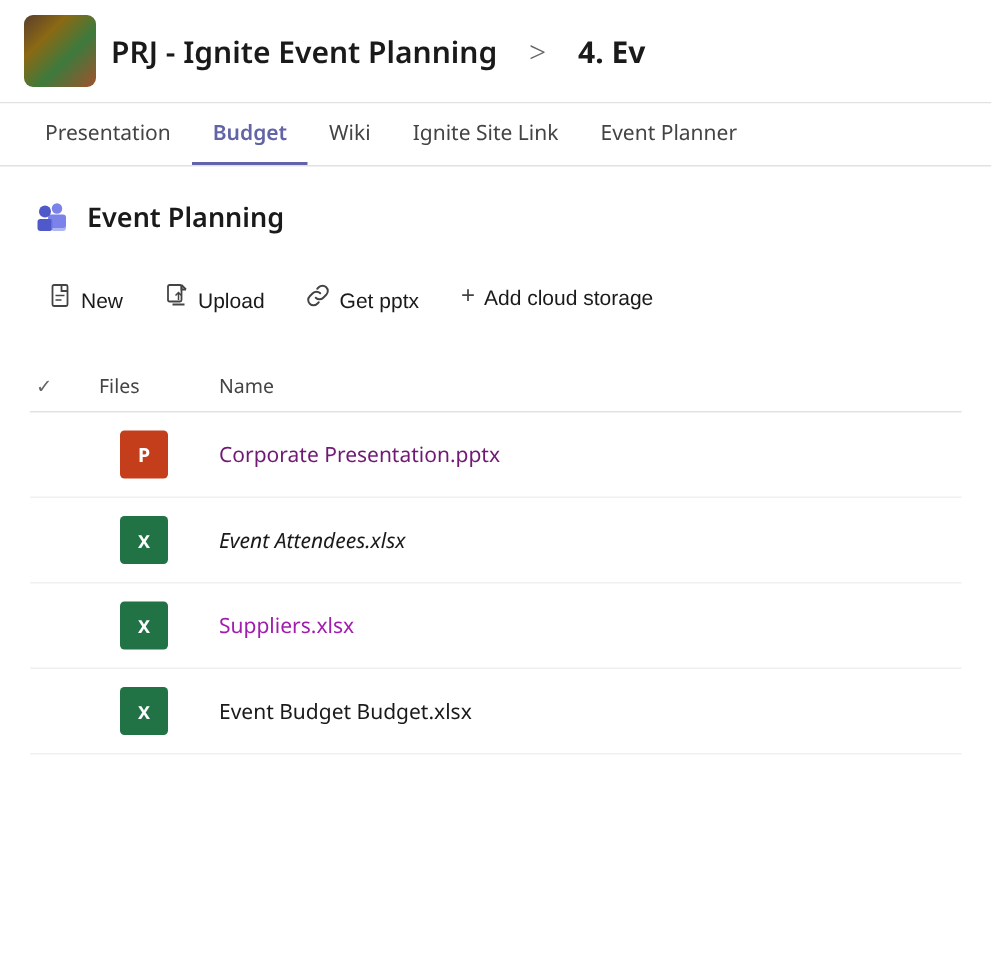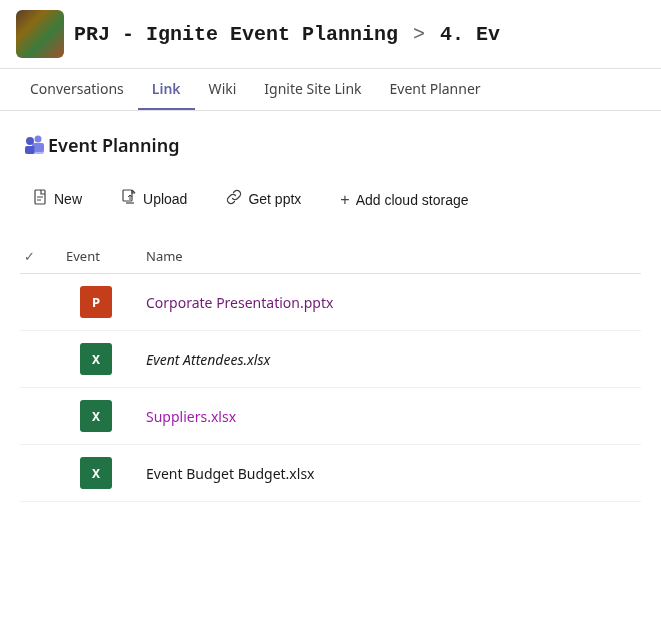--- a/index.html
+++ b/index.html
@@ -31,22 +31,21 @@
       width: 100%;
       height: 100%;
       background: linear-gradient(135deg, #5a3e2b 0%, #8b6914 30%, #3d7a3d 60%, #a0522d 100%);
     }
     .header-title {
       font-size: 20px;
       font-weight: 600;
       color: #1a1a1a;
       display: flex;
       align-items: flex-end;
-      gap: 3px;
-      font-family: Liberation Mono, monospace;
+      gap: 16px;
     }
     .header-title .chevron {
       color: #666;
       font-weight: 300;
     }
     .header-title .bold-part {
       font-weight: 700;
     }
 
     
@@ -74,39 +73,39 @@
 
     
     .content {
       padding: 20px 20px 10px 20px;
     }
 
     
     .section-header {
       display: flex;
       align-items: center;
-      gap: 0;
+      gap: 10px;
       margin-bottom: 20px;
     }
     .teams-icon {
       width: 28px;
       height: 28px;
       flex-shrink: 0;
     }
     .section-title {
       font-size: 18px;
       font-weight: 600;
       color: #1a1a1a;
     }
 
     
     .toolbar {
       display: flex;
-      align-items: flex-end;
-      gap: 15px;
+      align-items: flex-start;
+      gap: 4px;
       margin-bottom: 20px;
       padding: 4px 0;
     }
     .toolbar-btn {
       display: flex;
       align-items: center;
       gap: 6px;
       padding: 6px 12px;
       border: none;
       background: transparent;
@@ -169,22 +168,22 @@
     <div class="header-avatar-img"></div>
   </div>
   <div class="header-title">
     <span>PRJ - Ignite Event Planning</span>
     <span class="chevron">&nbsp;&gt;&nbsp;</span>
     <span class="bold-part">4. Ev</span>
   </div>
 </div>
 
 <nav class="nav-tabs">
-  <div class="nav-tab">Conversations</div>
-  <div class="nav-tab active">Link</div>
+  <div class="nav-tab">Presentation</div>
+  <div class="nav-tab active">Budget</div>
   <div class="nav-tab">Wiki</div>
   <div class="nav-tab">Ignite Site Link</div>
   <div class="nav-tab">Event Planner</div>
 </nav>
 
 <div class="content">
 
   <div class="section-header">
     <svg class="teams-icon" viewBox="0 0 28 28" fill="none" xmlns="http://www.w3.org/2000/svg">
       <rect width="28" height="28" rx="4" fill="none"></rect>
@@ -243,21 +242,21 @@
     </button>
   </div>
 
   <table class="file-table">
     <thead>
       <tr>
         <th class="check-col">
           <span style="color:#666;">✓</span>
         </th>
         <th class="type-col">
-          <span>Event</span>
+          <span>Files</span>
         </th>
         <th>
           <span>Name</span>
         </th>
       </tr>
     </thead>
     <tbody id="file-tbody">
     <tr>
           <td class="check-col"></td>
           <td class="type-col">

